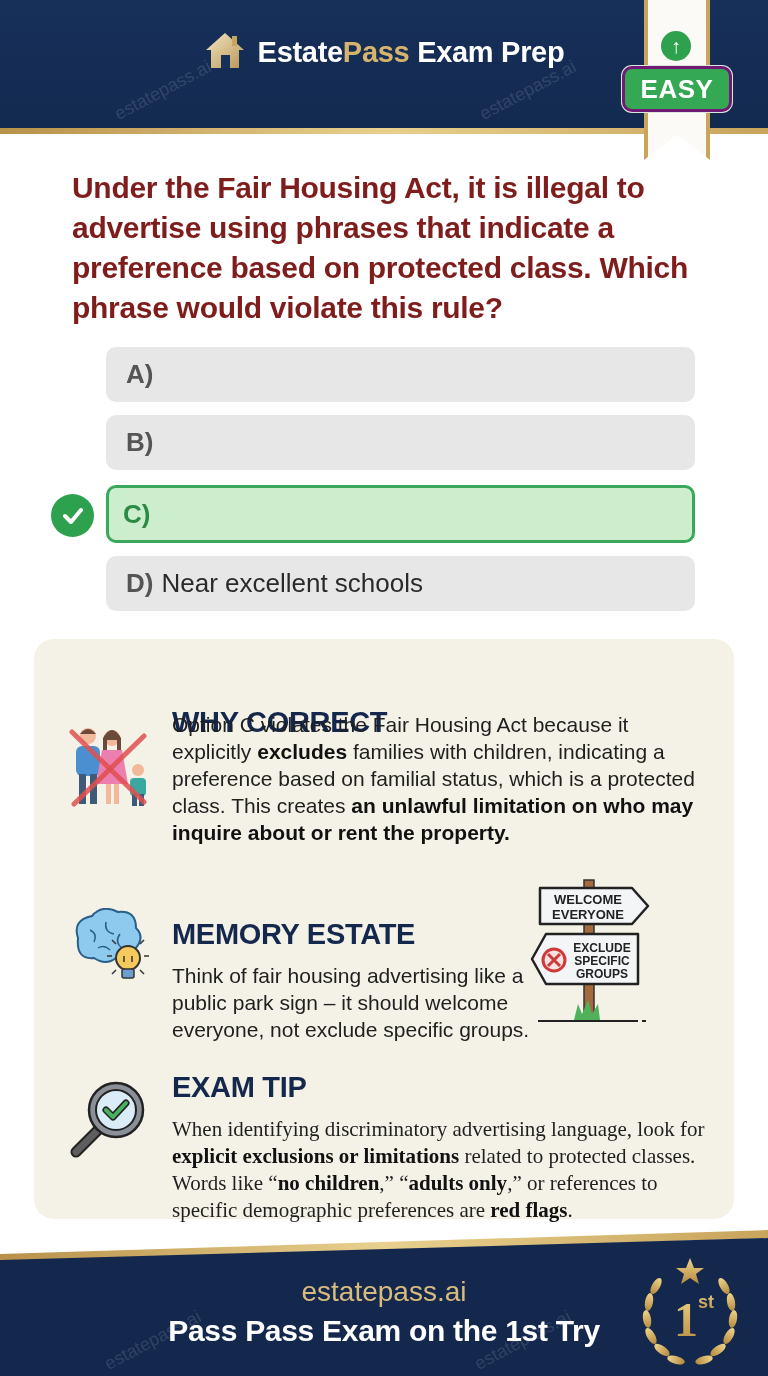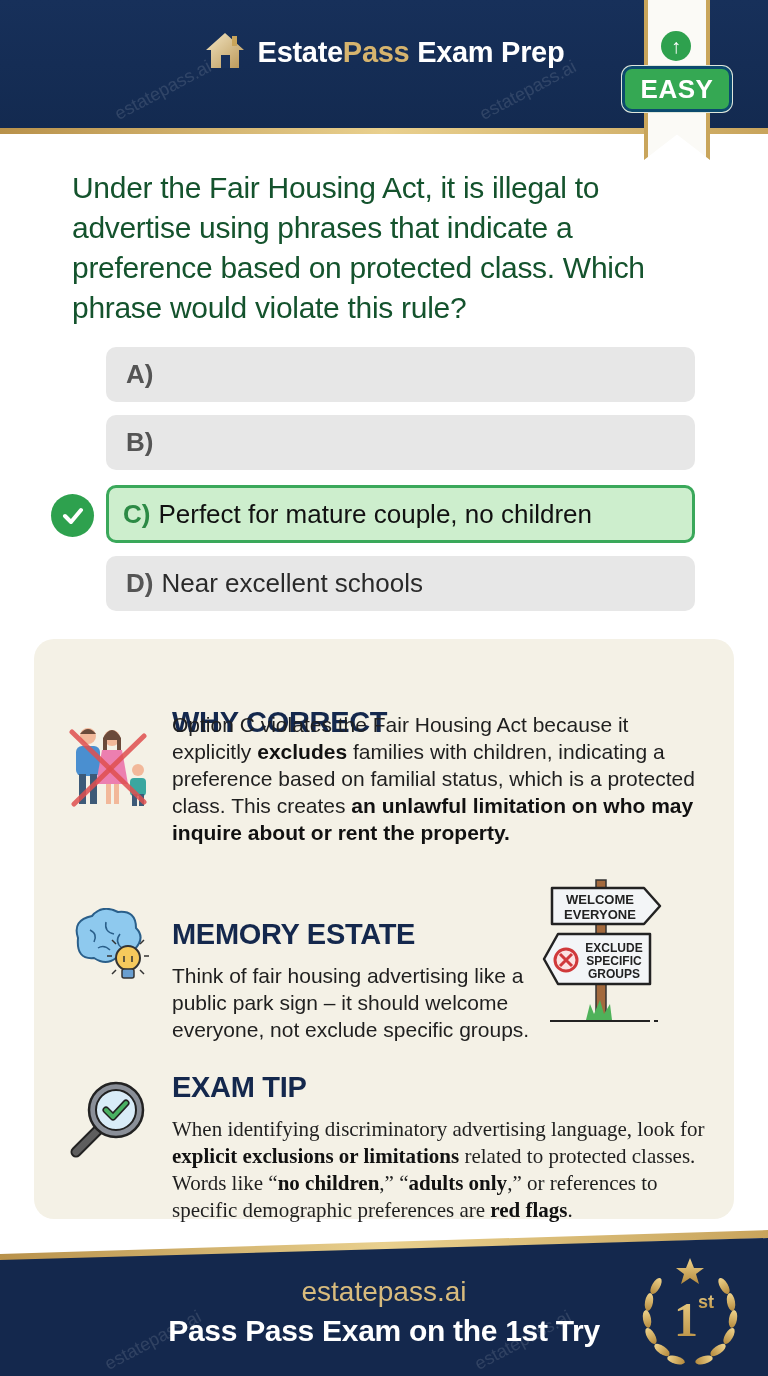--- a/index.html
+++ b/index.html
@@ -17,25 +17,25 @@
   .brand-title .accent { color: #d6b46e; }
   .brand-sub { position: absolute; top: 84px; left: 0; width: 768px; text-align: center; font-size: 20px; font-weight: bold; color: #d9bc7a; letter-spacing: 0.2px; }
 
   
   .ribbon { position: absolute; left: 644px; top: 0; width: 66px; height: 160px; }
   .ribbon-body { position: absolute; inset: 0; background: #fbfaf6; border-left: 4px solid #c9a55b; border-right: 4px solid #c9a55b;
     clip-path: polygon(0 0, 100% 0, 100% 100%, 50% 84%, 0 100%); }
   .ribbon-arrow { position: absolute; left: 17px; top: 31px; width: 30px; height: 30px; border-radius: 50%; background: #2ea14e; color: #fff;
     display: flex; align-items: center; justify-content: center; font-size: 20px; font-weight: bold; }
   .easy-badge { position: absolute; left: 622px; top: 66px; width: 110px; height: 46px; border-radius: 10px; background: #35a853;
-    border: 3px solid #0c4a6e; box-shadow: 0 0 0 1px #dfe7dc; color: #ffffff; font-size: 26px; font-weight: bold;
+    border: 3px solid #701a75; box-shadow: 0 0 0 1px #dfe7dc; color: #ffffff; font-size: 26px; font-weight: bold;
     display: flex; align-items: center; justify-content: center; letter-spacing: 0.5px; }
 
   
-  .question { position: absolute; left: 72px; top: 168px; width: 640px; font-size: 30px; line-height: 40px; font-weight: normal; color: #14532d; letter-spacing: -0.3px; }
+  .question { position: absolute; left: 72px; top: 168px; width: 640px; font-size: 30px; line-height: 40px; font-weight: bold; color: #7f1d1d; letter-spacing: -0.3px; }
 
   
   .option { position: absolute; left: 106px; width: 589px; height: 55px; border-radius: 10px; background: #e7e7e7;
     display: flex; align-items: center; padding-left: 20px; font-size: 26px; color: #2a2a2a; }
   .option .letter { font-weight: bold; color: #555; margin-right: 8px; }
   .option.correct { background: #cdeecd; border: 3px solid #3aa85a; padding-left: 14px; color: #111; }
   .option.correct .letter { color: #2c8a45; }
   .check-icon { position: absolute; left: 51px; top: 494px; width: 43px; height: 43px; border-radius: 50%; background: #2ea14e;
     display: flex; align-items: center; justify-content: center; }
 
@@ -94,21 +94,20 @@
 <div class="option" style="top:415px;">
   <span class="letter">B)</span>
 </div>
 <div class="check-icon">
   <svg width="26" height="26" viewBox="0 0 26 26">
       <path d="M5 13 L11 19 L21 7" stroke="#fff" stroke-width="4" fill="none" stroke-linecap="round" stroke-linejoin="round"></path>
     </svg>
 </div>
 <div class="option correct" style="top:485px;height:58px;">
   <span class="letter">C)</span>
-  <span>Perfect for mature couple, no children</span>
 </div>
 <div class="option" style="top:556px;">
   <span class="letter">D)</span>
   <span>Near excellent schools</span>
 </div>
 
 <div class="card"></div>
 
 <div class="section-title" style="top:666px;">WHY CORRECT</div>
 <div class="icon-box" style="left:66px;top:724px;">
@@ -140,21 +139,21 @@
   <svg width="86" height="76" viewBox="0 0 86 76">
     <path d="M10 30 q-6 -18 14 -22 q10 -12 26 -4 q18 -2 18 16 q10 10 -2 22 q-4 10 -18 8 q-10 8 -22 0 q-18 2 -16 -20z" fill="#8ec9ee" stroke="#2a5f8a" stroke-width="2"></path>
     <path d="M22 22 q8 4 4 12 M38 14 q-2 10 8 12 M52 26 q-6 8 2 14 M30 40 q6 -4 12 2" stroke="#2a5f8a" stroke-width="1.5" fill="none"></path>
     <circle cx="60" cy="50" r="12" fill="#f6c95c" stroke="#333" stroke-width="2"></circle>
     <rect x="54" y="61" width="12" height="9" rx="2" fill="#6a9fd0" stroke="#333" stroke-width="1.5"></rect>
     <path d="M56 54 v-6 m8 6 v-6" stroke="#333" stroke-width="1.5"></path>
     <path d="M44 48 h-5 M76 48 h5 M48 36 l-4 -4 M72 36 l4 -4 M48 62 l-4 4 M72 62 l4 4" stroke="#333" stroke-width="1.5"></path>
   </svg>
 </div>
 <div class="section-text" style="top:922px;width:385px;margin-top:40px;">Think of fair housing advertising like a public park sign – it should welcome everyone, not exclude specific groups.</div>
-<div class="icon-box" style="left:540px;top:876px;">
+<div class="icon-box" style="left:528px;top:876px;">
   <svg width="126" height="150" viewBox="0 0 126 150">
     <rect x="56" y="4" width="10" height="140" fill="#a36a3e" stroke="#333" stroke-width="1.5"></rect>
     <path d="M12 12 h92 l16 18 l-16 18 h-92z" fill="#f3f5f7" stroke="#222" stroke-width="2.5" stroke-linejoin="round"></path>
     <text x="60" y="28" text-anchor="middle" font-family="Liberation Sans, sans-serif" font-weight="bold" font-size="13" fill="#222">WELCOME</text>
     <text x="60" y="43" text-anchor="middle" font-family="Liberation Sans, sans-serif" font-weight="bold" font-size="13" fill="#222">EVERYONE</text>
     <path d="M18 58 h92 v50 h-92 l-14 -25z" fill="#f3f5f7" stroke="#222" stroke-width="2.5" stroke-linejoin="round"></path>
     <circle cx="26" cy="84" r="11" fill="#fbe2e2" stroke="#d0393b" stroke-width="3"></circle>
     <path d="M20 78 l12 12 M32 78 l-12 12" stroke="#d0393b" stroke-width="3"></path>
     <text x="74" y="76" text-anchor="middle" font-family="Liberation Sans, sans-serif" font-weight="bold" font-size="12" fill="#222">EXCLUDE</text>
     <text x="74" y="89" text-anchor="middle" font-family="Liberation Sans, sans-serif" font-weight="bold" font-size="12" fill="#222">SPECIFIC</text>

